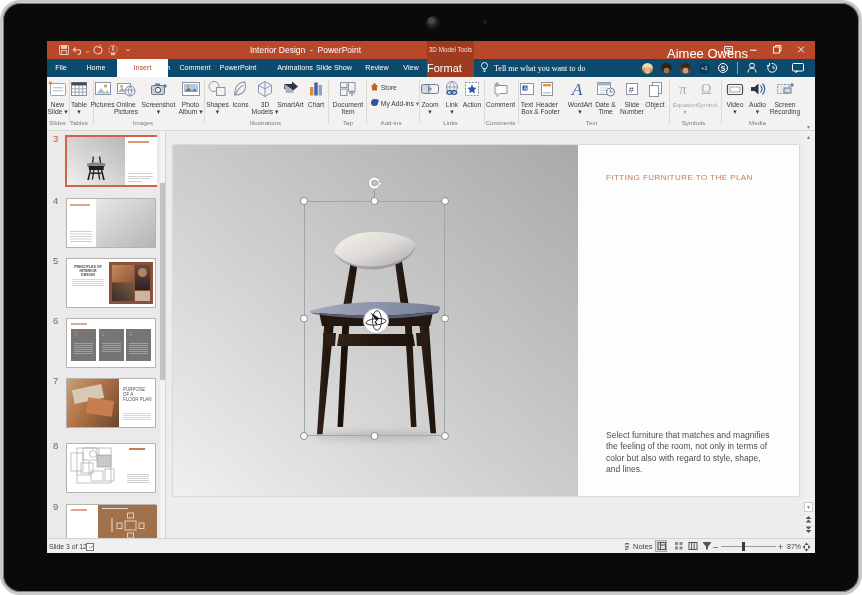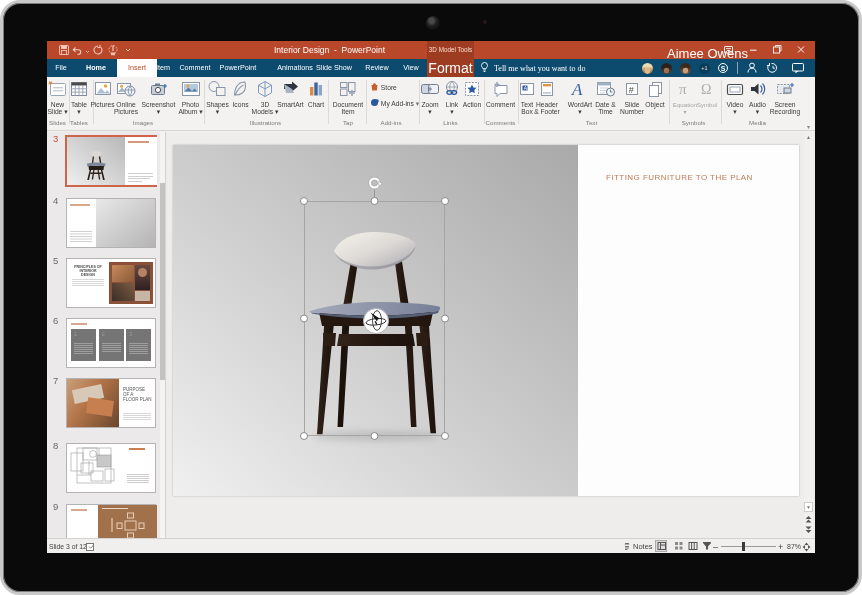--- a/index.html
+++ b/index.html
@@ -75,39 +75,39 @@
 
         <path d="M51 5 a4 4 0 1 0 3 1.4 M53 4 v2.5 h-2.5" stroke="#f2c9bd" fill="none" stroke-width="1.1"></path>
 
         <g stroke="#efc0b2" fill="none" stroke-width="0.9">
           <circle cx="66" cy="8.5" r="4" stroke-dasharray="1.8 1.3"></circle>
           <path d="M66 4.5 v5.5" stroke-width="1.3"></path>
           <path d="M63.5 11.5 l.7 2.7 h3.6 l.7-2.7 z" fill="#efc0b2" stroke="none"></path>
         </g>
         <path d="M79 8 l2 2 2 -2" stroke="#f2c9bd" fill="none" stroke-width="1"></path>
       </svg>
-      <div class="tbtxt" style="left:203px;top:4px;font-size:8.5px;color:#fff;margin-left:24px;">Interior Design&nbsp; -&nbsp; PowerPoint</div>
+      <div class="tbtxt" style="left:203px;top:4px;font-size:8.5px;color:#fff;">Interior Design&nbsp; -&nbsp; PowerPoint</div>
       <div class="tbtxt" style="left:620px;top:4.5px;font-size:13px;color:#fff;">Aimee Owens</div>
       <svg width="110" height="18" style="position:absolute;left:658px;top:0">
 
         <rect x="19.5" y="5.5" width="8" height="6.5" rx="0.5" stroke="#fff" fill="none" stroke-width="0.9"></rect>
         <path d="M21 7.5 h5 M22.2 9.3 l1.3 1.4 1.3 -1.4z" stroke="#fff" stroke-width="0.7" fill="#fff"></path>
 
         <rect x="45" y="8.7" width="6.5" height="1" fill="#fff"></rect>
 
         <rect x="68.5" y="6" width="6" height="6" stroke="#fff" fill="none" stroke-width="0.9"></rect>
         <path d="M70.5 6 v-1.5 h5.5 v5.5 h-1.5" stroke="#fff" fill="none" stroke-width="0.9"></path>
 
         <path d="M93 5.5 l6 6 M99 5.5 l-6 6" stroke="#fff" stroke-width="0.95"></path>
       </svg>
     </div>
     <div id="tabrow">
       <div class="tab" style="left:0px;width:28px;">File</div>
-      <div class="tab" style="left:35px;width:28px;font-weight:bold;">Home</div>
-      <div class="tab" id="tab-insert" style="left:70px;width:40px;">Insert</div>
+      <div class="tab" style="left:35px;width:28px;">Home</div>
+      <div class="tab" id="tab-insert" style="left:70px;width:51px;">Insert</div>
       <div class="tab" style="left:102px;width:28px;">Item</div>
       <div class="tab" style="left:130px;width:36px;">Comment</div>
       <div class="tab" style="left:167px;width:48px;">PowerPoint</div>
       <div class="tab" style="left:224px;width:48px;">Animations</div>
       <div class="tab" style="left:263px;width:48px;">Slide Show</div>
       <div class="tab" style="left:313px;width:34px;">Review</div>
       <div class="tab" style="left:348px;width:32px;">View</div>
 
       <svg width="12" height="18" style="position:absolute;left:432px;top:0">
         <path d="M5.5 3.5 a3 3 0 0 1 3 3 c0 1.6-1.4 2-1.4 3.2 h-3.2 c0-1.2-1.4-1.6-1.4-3.2 a3 3 0 0 1 3-3 z" fill="none" stroke="#fff" stroke-width="0.9"></path>
@@ -131,21 +131,21 @@
           <path d="M28 6.8 v2.4 h2" stroke-width="0.9"></path>
         </g>
         <g stroke="#fff" fill="none" stroke-width="1">
           <rect x="47.5" y="4.5" width="11" height="7.5" rx="1"></rect>
           <path d="M50.5 12 v2.5 l2.8 -2.5" fill="#fff" stroke="none"></path>
         </g>
       </svg>
     </div>
     <div id="ctxblock">
       <div style="position:absolute;left:-6px;top:5px;width:59px;text-align:center;color:#f8ddd0;font-size:6.3px;white-space:nowrap;">3D Model Tools</div>
-      <div style="position:absolute;left:0;top:18px;width:47px;height:18px;line-height:18px;text-align:center;color:#fff;font-size:14px;">Format</div>
+      <div style="position:absolute;left:0;top:18px;width:47px;height:18px;line-height:18px;color:#fff;font-size:11px;">Format</div>
     </div>
     <div id="ribbon">
       <div class="rsep" style="left:22px"></div>
       <div class="rsep" style="left:46px"></div>
       <div class="rsep" style="left:157px"></div>
       <div class="rsep" style="left:281px"></div>
       <div class="rsep" style="left:319px"></div>
       <div class="rsep" style="left:372px"></div>
       <div class="rsep" style="left:437px"></div>
       <div class="rsep" style="left:471px"></div>
@@ -562,20 +562,21 @@
             <circle cx="203" cy="176" r="12.5" fill="#fff" stroke="#b5b5b5" stroke-width="1"></circle>
             <g stroke="#2a2a2a" fill="none" stroke-width="0.9">
               <ellipse cx="204" cy="175.5" rx="4.5" ry="9.8"></ellipse>
               <ellipse cx="203" cy="176.8" rx="10" ry="3.2" transform="rotate(-6 203 176.8)"></ellipse>
             </g>
             <path d="M197.5 167.5 L203.9 176.6 L204.8 174.3 L207.3 173.9 Z" fill="#111"></path>
               <path d="M201.6 176.4 l1.5 3.4 1.2 -.6 -1.5 -3.3" fill="#111"></path>
           </svg>
           <div id="rpanel">
             <div id="slidetitle">FITTING FURNITURE TO THE PLAN</div>
+            <div id="slidebody">Select furniture that matches and magnifies the feeling of the room, not only in terms of color but also with regard to style, shape, and lines.</div>
           </div>
         </div>
         <div id="vscroll">
           <div style="position:absolute;left:0;top:2px;width:9px;text-align:center;font-size:5px;color:#777;">▲</div>
           <div style="position:absolute;left:0;top:370px;width:9px;height:10px;background:#fff;border:1px solid #ccc;text-align:center;font-size:5px;color:#777;line-height:9px;">▼</div>
           <svg width="9" height="20" style="position:absolute;left:0;top:382px;">
             <path d="M1.5 5 l3 -3 3 3z M1.5 8.5 l3 -3 3 3z" fill="#555"></path>
             <path d="M1.5 12.5 l3 3 3 -3z M1.5 16 l3 3 3 -3z" fill="#555"></path>
           </svg>
         </div>

